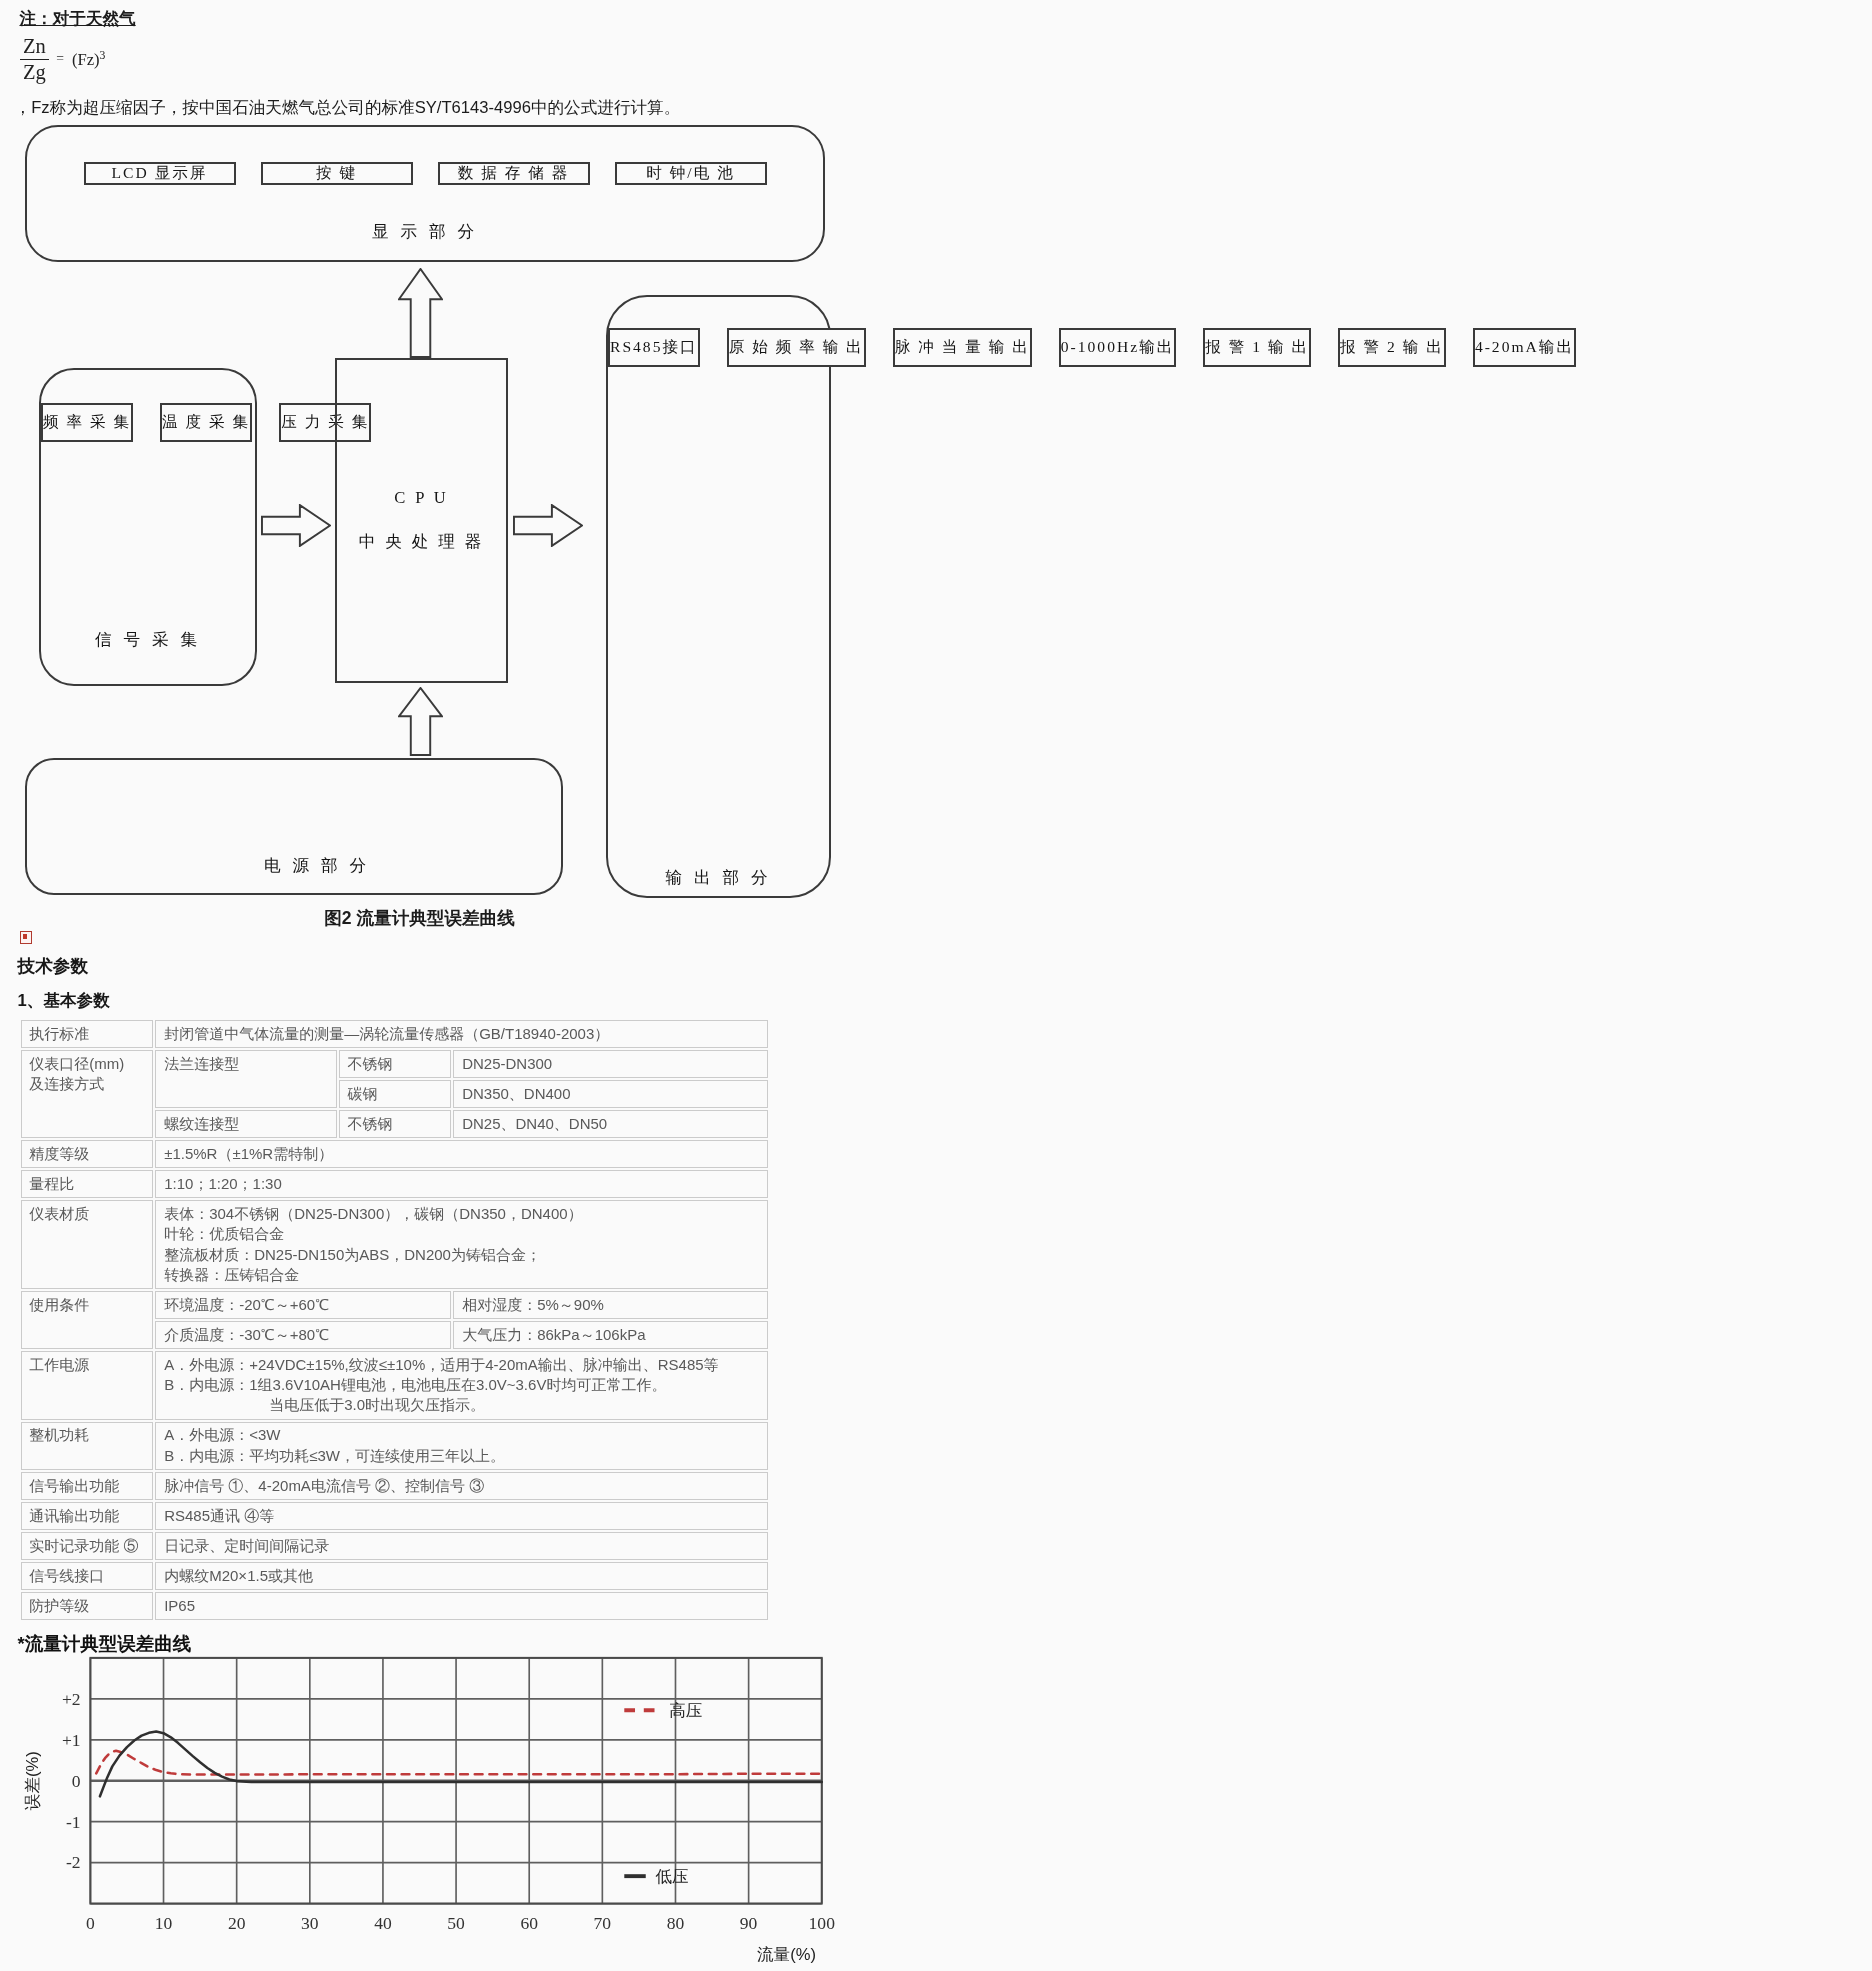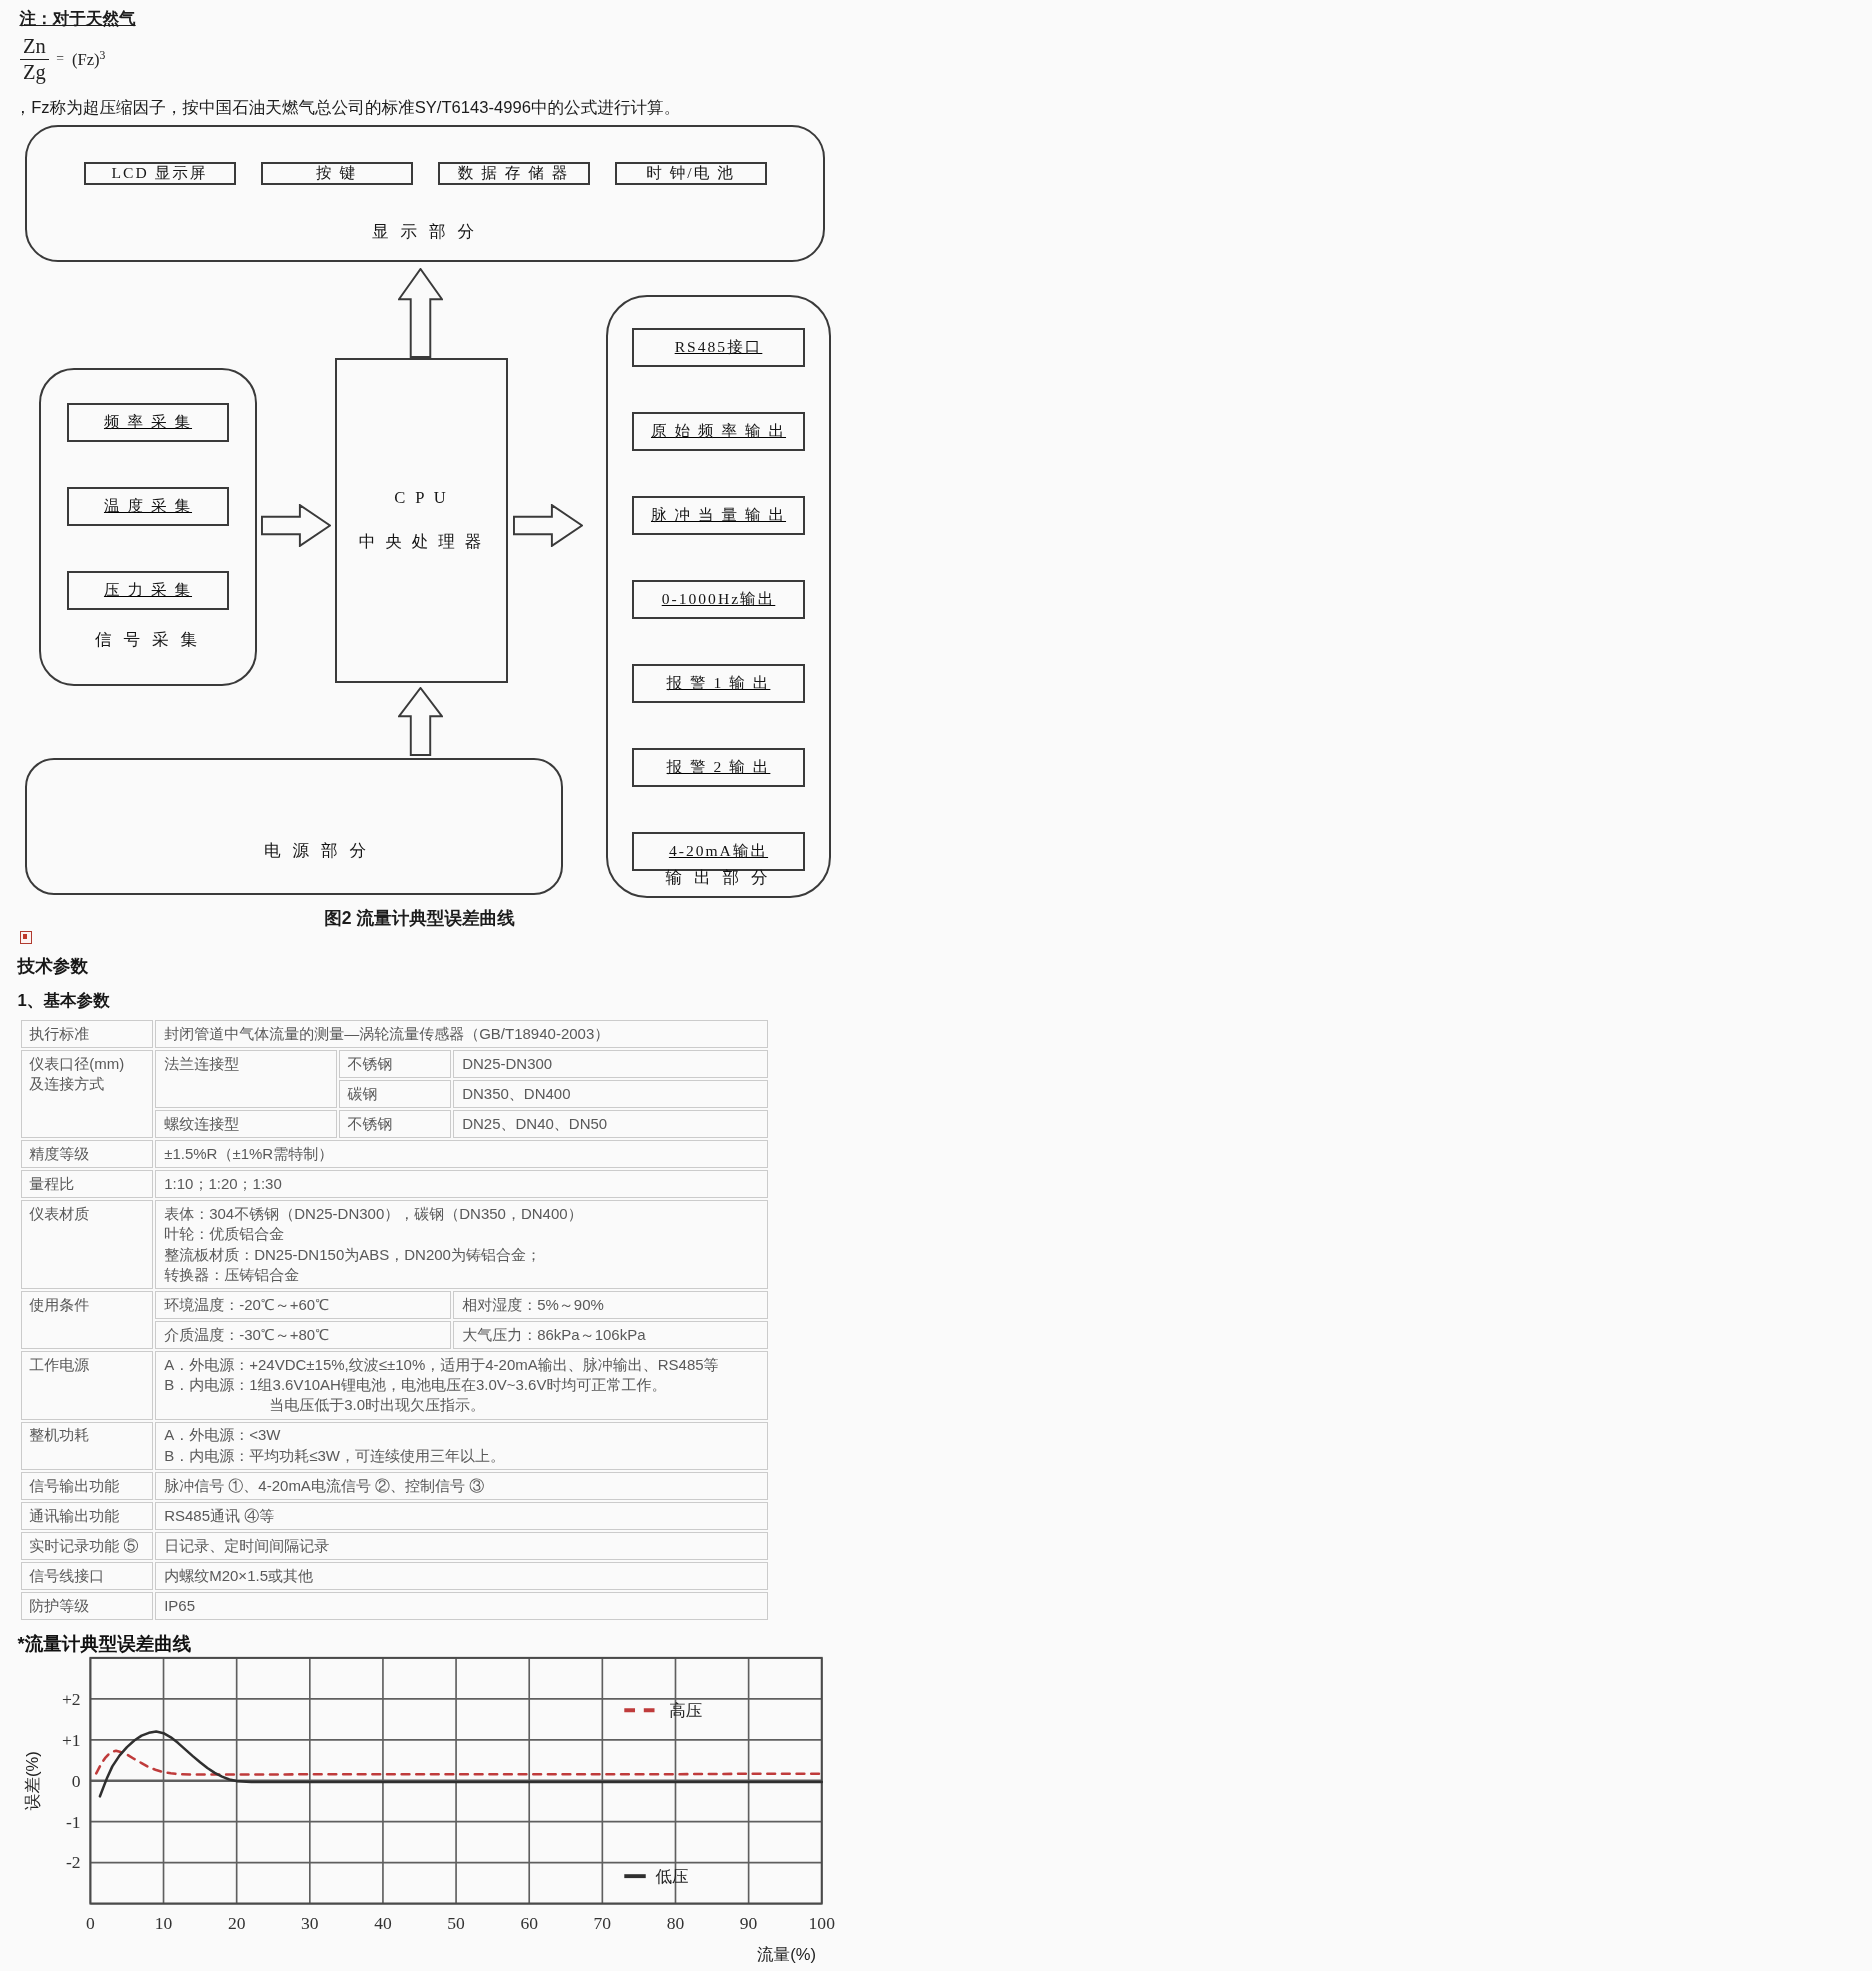--- a/index.html
+++ b/index.html
@@ -18,21 +18,21 @@
   .fbase { font-size:16.6px; }
   .fexp { font-size:11.7px; vertical-align:super; }
 
   #diagram { position:absolute; left:0; top:122px; width:839px; height:772px; }
   .sec { position:absolute; border:2px solid #3a3a3a; border-radius:33px; background:transparent; }
   .dbox { border:2px solid #3a3a3a; display:flex; align-items:center; justify-content:center;
           font-family:"Liberation Serif",serif; font-size:15.6px; letter-spacing:2px; color:#151515; background:#fafafa; white-space:nowrap; }
   .sec-label { position:absolute; left:0; right:0; text-align:center; font-family:"Liberation Serif",serif;
                font-size:16.6px; letter-spacing:3.9px; color:#151515; }
   .rowboxes { position:absolute; display:flex; }
-  .colboxes { position:absolute; left:0; right:0; display:flex; flex-direction:column; align-items:center; gap:45px;text-decoration:underline; }
+  .colboxes { position:absolute; left:0; right:0; display:flex; flex-direction:row; align-items:center; gap:27px; }
   .lcdbox { width:152px; height:23px; }
   .sbox { width:162px; height:39px; }
   .obox { width:173px; height:39px; }
   .pbox { width:157px; height:41px; }
   .cpu { position:absolute; left:335px; top:236px; width:173px; height:325px; border:2px solid #3a3a3a;
          display:flex; flex-direction:column; align-items:center; justify-content:center; gap:23px;
          font-family:"Liberation Serif",serif; font-size:16.6px; letter-spacing:2.9px; color:#151515; }
   .arrow { position:absolute; }
 
   .caption { position:absolute; left:0; top:906px; width:839px; text-align:center;
@@ -121,21 +121,21 @@
           <div class="dbox obox">4-20mA输出</div>
         </div>
       <div class="sec-label" style="top:570px;">输 出 部 分</div>
     </div>
 
     <svg class="arrow" style="left:398px; top:565px;" width="45" height="69" viewBox="0 0 46 71">
       <polygon points="13,70 13,30 1,30 23,1 45,30 33,30 33,70" fill="#fafafa" stroke="#3a3a3a" stroke-width="2"></polygon>
     </svg>
 
     <div class="sec" style="left:25px; top:636px; width:538px; height:137px; border-radius:29px;">
-      <div class="sec-label" style="top:80px;margin-left:46px;">电 源 部 分</div>
+      <div class="sec-label" style="top:95px;margin-left:46px;">电 源 部 分</div>
     </div>
 
   </div>
 
   <div class="caption">图2  流量计典型误差曲线</div>
 
   <div class="broken-img"></div>
 
   <div class="h-tech">技术参数</div>
   <div class="h-basic">1、基本参数</div>

